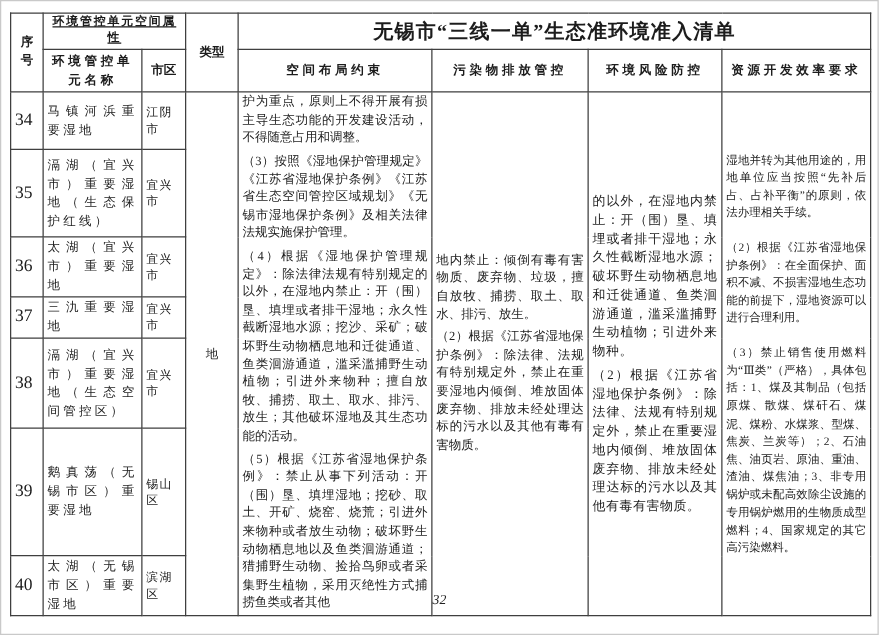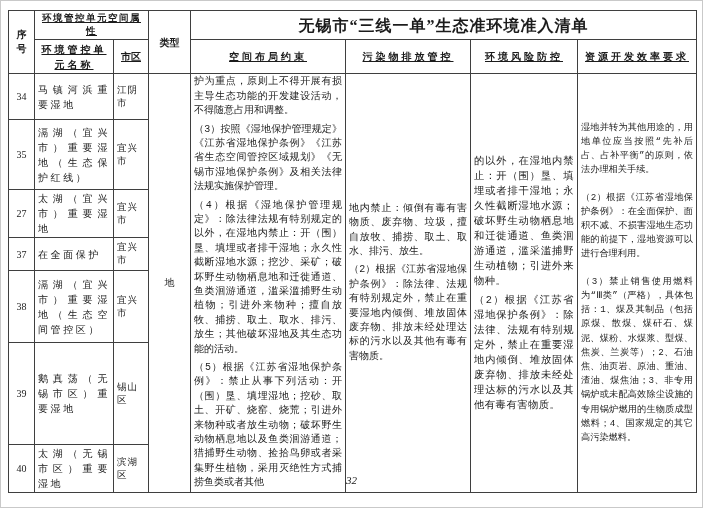--- a/index.html
+++ b/index.html
@@ -24,21 +24,21 @@
   }
   table.doc td {
     border:1px solid #3f3f3f;
     padding:1px 3px;
     box-sizing:border-box;
     vertical-align:middle;
     overflow:hidden;
   }
   
   tr.rh-h1 { height:18px; }
-  tr.rh-h2 { height:34px;text-decoration:underline; }
+  tr.rh-h2 { height:34px; }
   tr.rh-34 { height:46px; }
   tr.rh-35 { height:70px; }
   tr.rh-36 { height:47px; }
   tr.rh-37 { height:33px; }
   tr.rh-38 { height:72px; }
   tr.rh-39 { height:102px; }
   tr.rh-40 { height:38px; }
 
   .hdr {
     font-weight:bold;
@@ -46,22 +46,21 @@
     font-size:10px;
     line-height:13px;
   }
   .hdr-title { letter-spacing:1px; font-size:16px; }
   .hdr-group { letter-spacing:1.5px; font-size:9.5px;text-decoration:underline; }
   .hdr-no { line-height:14px;margin-left:31px; }
   .hdr-name { letter-spacing:3px; line-height:15px; }
   .hdr-col { letter-spacing:3px; }
 
   .cell-no {
-    text-align:center;
-    font-size:10px;
+    font-size:14px;
   }
   .cell-name {
     font-size:10px;
     letter-spacing:2.6px;
     line-height:15px;
     text-align:justify;
     padding:2px 4px;
     margin-left:46px;
   }
   .cell-district {
@@ -73,21 +72,21 @@
     vertical-align:top;
     text-align:center;
     font-size:10px;
     padding-top:5px;
   }
   .cell-text {
     vertical-align:top;
     text-align:justify;
     padding:3px 4px;
   }
-  .cell-text p { margin:0;font-family:Liberation Mono, monospace; }
+  .cell-text p { margin:0; }
   .cell-text p + p { margin-top:4px; }
   .col-space    { font-size:10px;  line-height:14.4px; }
   .col-pollution{ font-size:10px;  line-height:14.4px; }
   .col-risk     { font-size:10.3px;line-height:15px; letter-spacing:0.5px; }
   .col-resource { font-size:9.2px; line-height:14.2px;margin-left:23px; }
   .col-resource p + p { margin-top:13px; }
 
   .page-number {
     position:absolute;
     left:0; right:0;
@@ -155,27 +154,27 @@
           <p>（2）根据《江苏省湿地保护条例》：在全面保护、面积不减、不损害湿地生态功能的前提下，湿地资源可以进行合理利用。</p>
           <p>（3）禁止销售使用燃料为“Ⅲ类”（严格），具体包括：1、煤及其制品（包括原煤、散煤、煤矸石、煤泥、煤粉、水煤浆、型煤、焦炭、兰炭等）；2、石油焦、油页岩、原油、重油、渣油、煤焦油；3、非专用锅炉或未配高效除尘设施的专用锅炉燃用的生物质成型燃料；4、国家规定的其它高污染燃料。</p>
         </td>
   </tr>
   <tr class="rh-35">
     <td class="cell-no">35</td>
     <td class="cell-name">滆湖（宜兴市）重要湿地（生态保护红线）</td>
     <td class="cell-district">宜兴市</td>
   </tr>
   <tr class="rh-36">
-    <td class="cell-no">27</td>
+    <td class="cell-no">36</td>
     <td class="cell-name">太湖（宜兴市）重要湿地</td>
     <td class="cell-district">宜兴市</td>
   </tr>
   <tr class="rh-37">
     <td class="cell-no">37</td>
-    <td class="cell-name">在全面保护</td>
+    <td class="cell-name">三氿重要湿地</td>
     <td class="cell-district">宜兴市</td>
   </tr>
   <tr class="rh-38">
     <td class="cell-no">38</td>
     <td class="cell-name">滆湖（宜兴市）重要湿地（生态空间管控区）</td>
     <td class="cell-district">宜兴市</td>
   </tr>
   <tr class="rh-39">
     <td class="cell-no">39</td>
     <td class="cell-name">鹅真荡（无锡市区）重要湿地</td>

